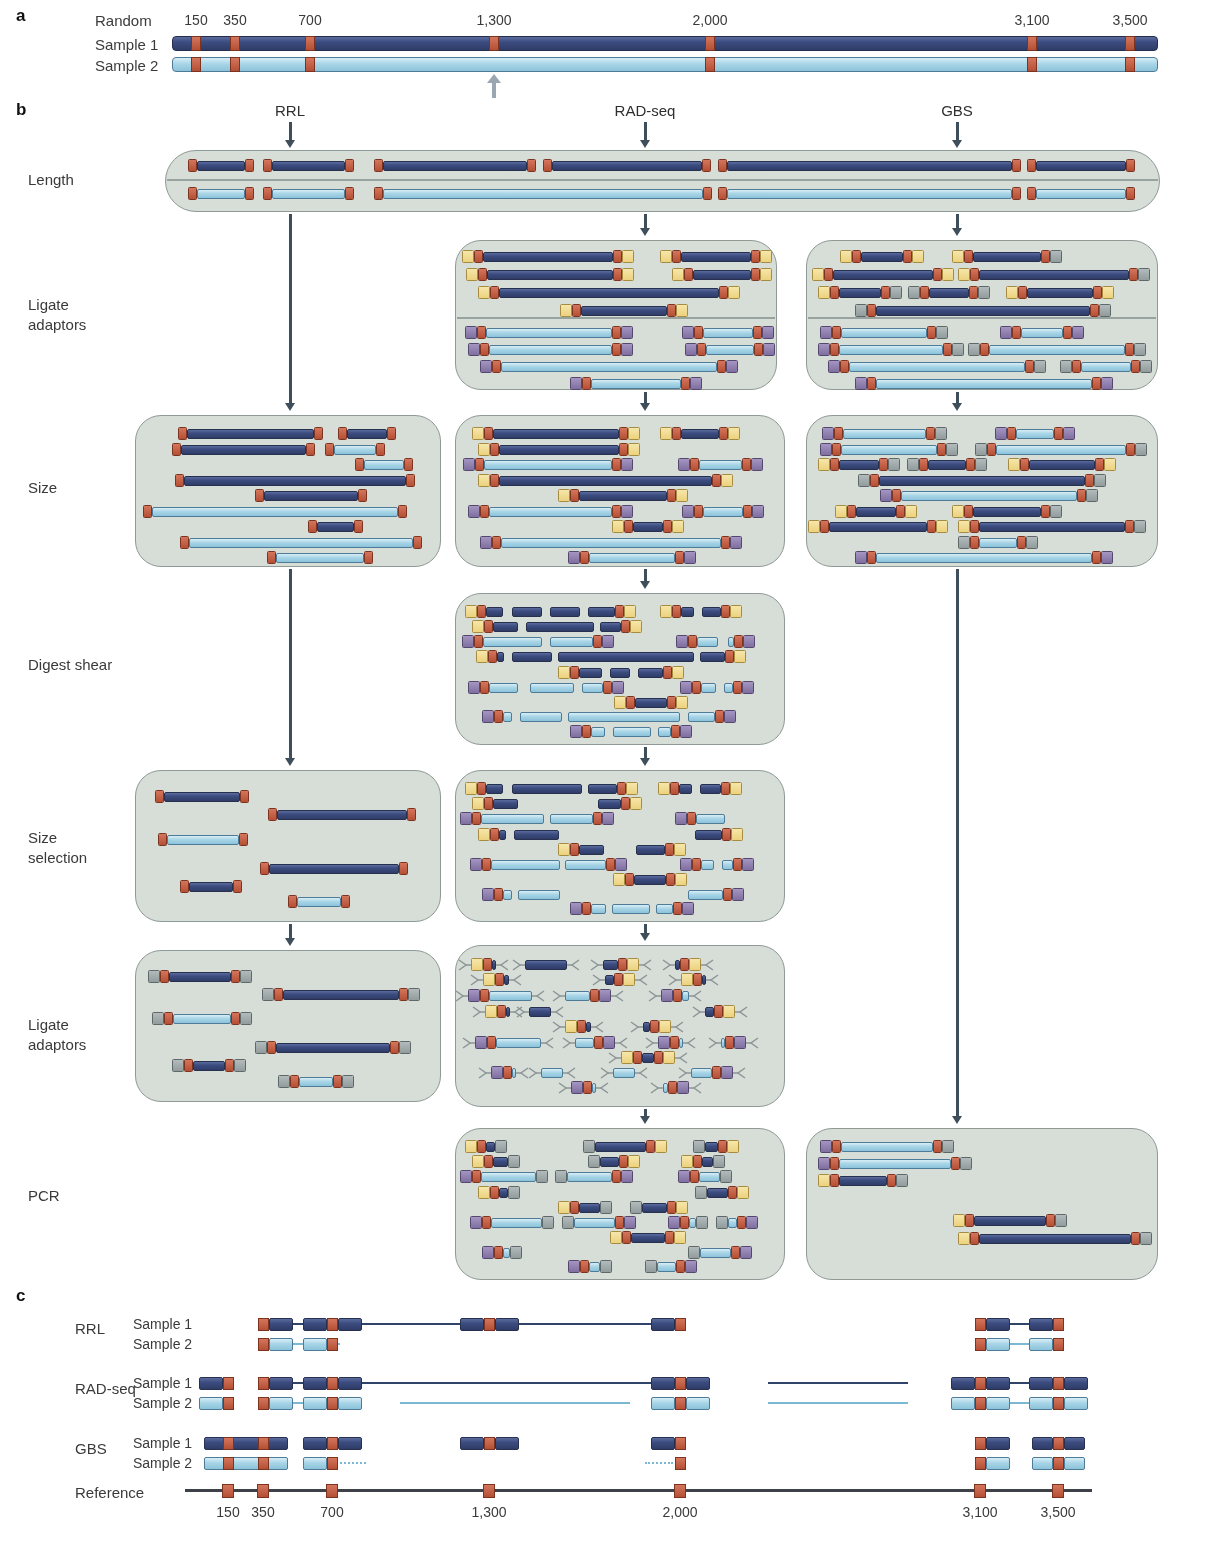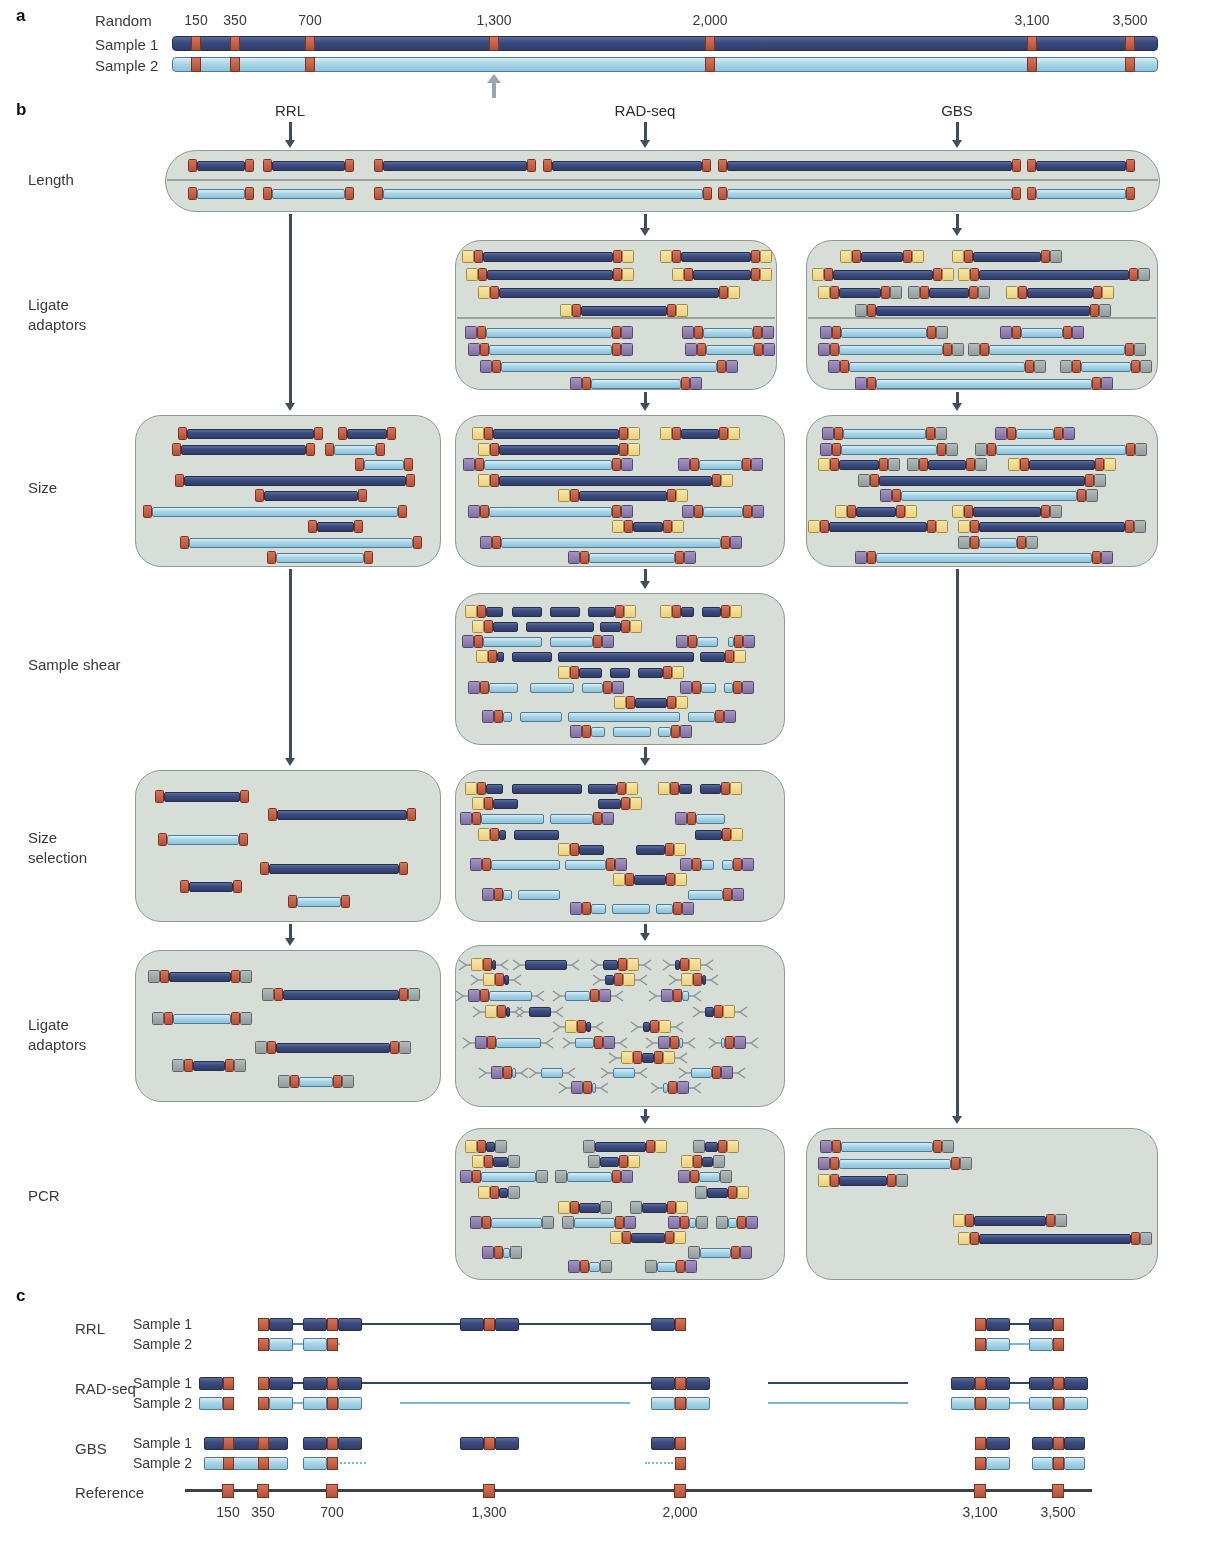--- a/index.html
+++ b/index.html
@@ -84,21 +84,21 @@
     <div class="amark" style="left: 1125px; top: 57px;"></div>
     <div class="ghead" style="left: 487px; top: 74px;"></div>
     <div class="gstem" style="left: 492px; top: 83px;"></div>
     <div class="colh" style="left: 220px; top: 102px; width: 140px;">RRL</div>
     <div class="colh" style="left: 575px; top: 102px; width: 140px;">RAD-seq</div>
     <div class="colh" style="left: 887px; top: 102px; width: 140px;">GBS</div>
     <div class="stg" style="left: 28px; top: 170px;">Length</div>
     <div class="stg" style="left: 28px; top: 295px;">Ligate
 adaptors</div>
     <div class="stg" style="left: 28px; top: 478px;">Size</div>
-    <div class="stg" style="left: 28px; top: 655px;">Sample shear</div>
+    <div class="stg" style="left: 28px; top: 655px;">Digest shear</div>
     <div class="stg" style="left: 28px; top: 828px;">Size
 selection</div>
     <div class="stg" style="left: 28px; top: 1015px;">Ligate
 adaptors</div>
     <div class="stg" style="left: 28px; top: 1186px;">PCR</div>
     <div class="astem" style="left: 288.5px; top: 122px; height: 19px;"></div>
     <div class="ahead" style="left: 284.5px; top: 140px;"></div>
     <div class="astem" style="left: 643.5px; top: 122px; height: 19px;"></div>
     <div class="ahead" style="left: 639.5px; top: 140px;"></div>
     <div class="astem" style="left: 955.5px; top: 122px; height: 19px;"></div>

